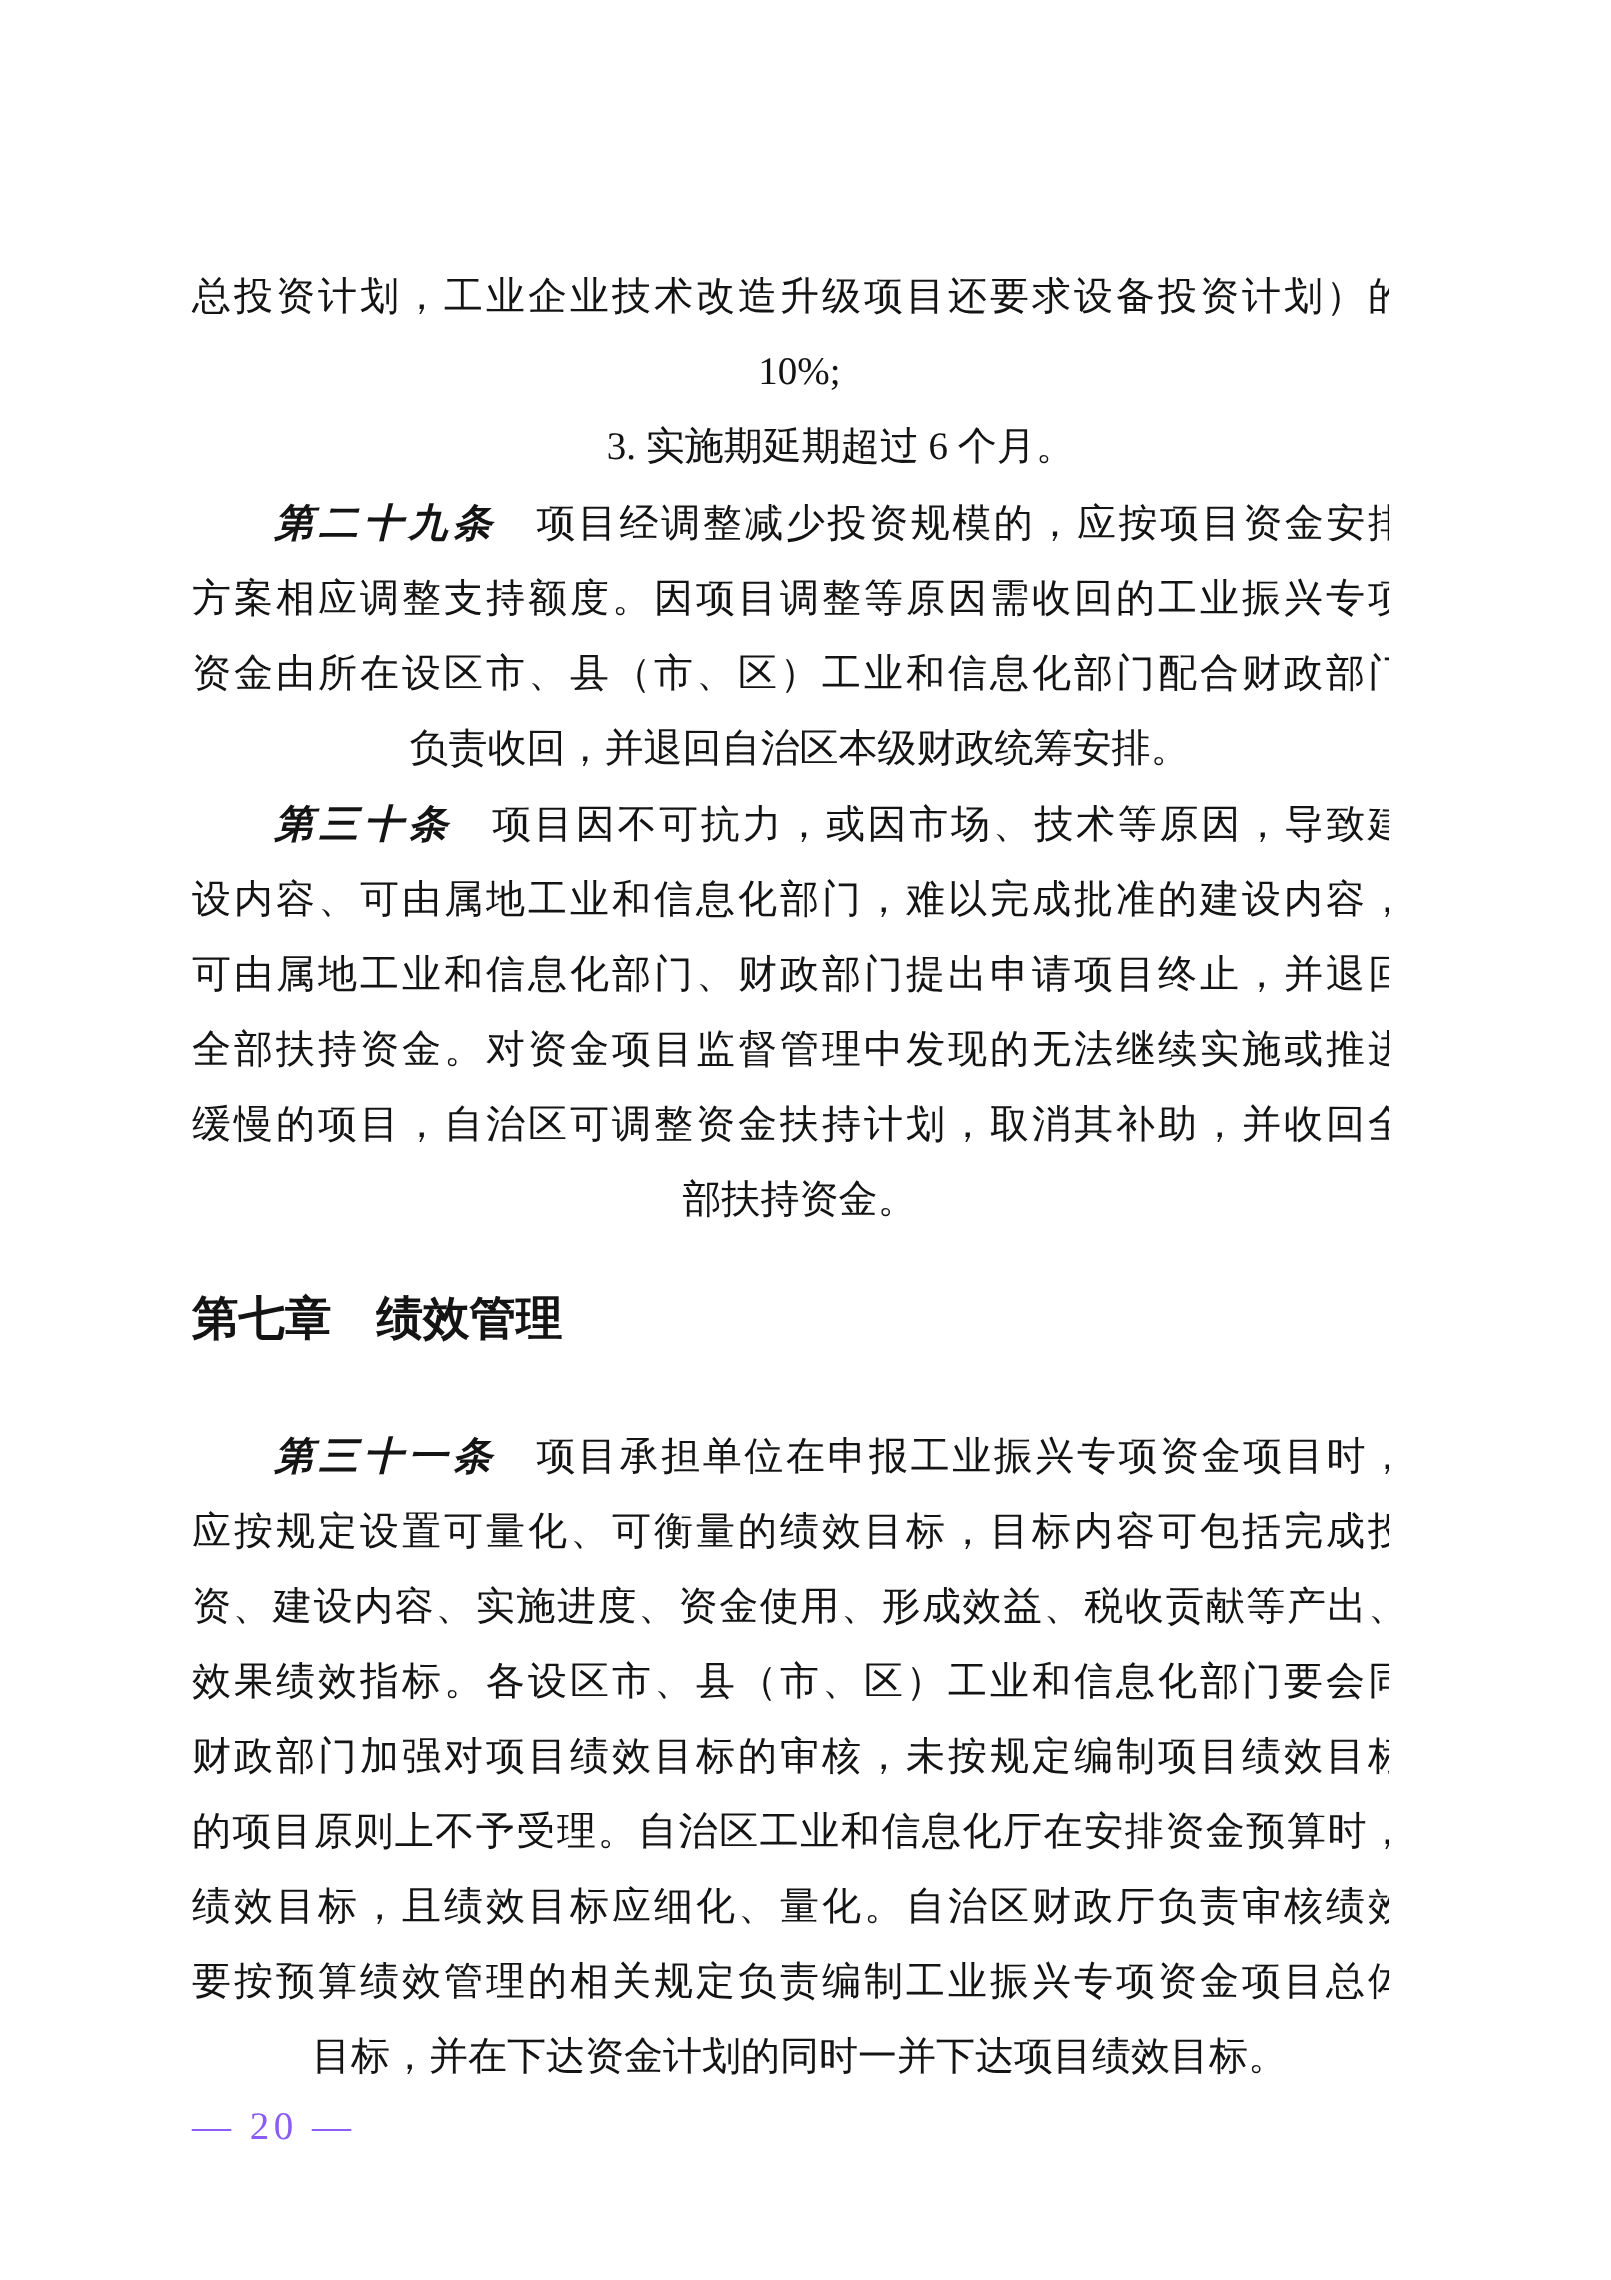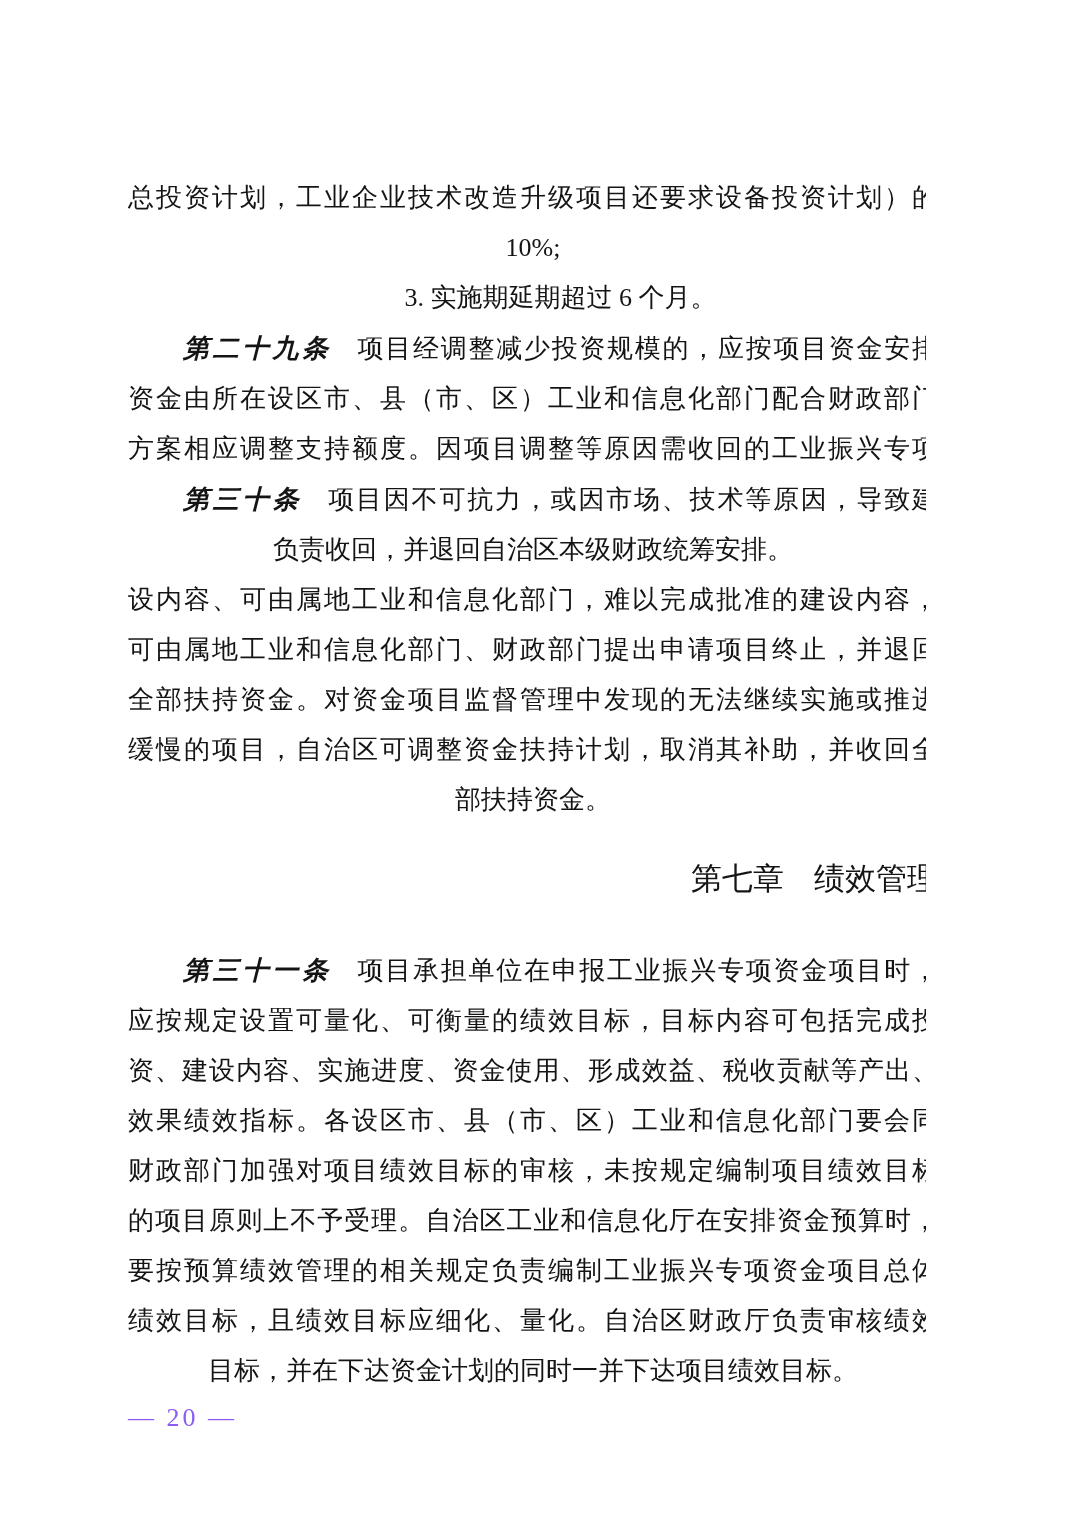--- a/index.html
+++ b/index.html
@@ -38,25 +38,25 @@
   }
   .term {
     font-family: "Liberation Sans", "DejaVu Sans", sans-serif;
     font-weight: bold;
     letter-spacing: 2px;
     margin-right: 26px;
     font-style: italic;
   }
   .chapter {
     font-family: "Liberation Sans", "DejaVu Sans", sans-serif;
-    font-weight: normal;
+    font-weight: bold;
     font-size: 31px;
     line-height: 52px;
     height: 52px;
-    text-align: right;
+    text-align: left;
     margin-top: 28px;
     margin-bottom: 40px;
   }
   .chapter .gap {
     display: inline-block;
     width: 30px;
   }
   .footer {
     position: absolute;
     left: 128px;
@@ -69,34 +69,34 @@
 </style>
 </head>
 <body>
 
 <div class="page">
   <div class="text-block" id="text-block">
       <div class="line fill"><span>总投资计划，工业企业技术改造升级项目还要求设备投资计划）的</span></div>
       <div class="line"><span>10%;</span></div>
       <div class="line indent"><span>3. 实施期延期超过 6 个月。</span></div>
       <div class="line fill indent"><span class="term">第二十九条</span><span>项目经调整减少投资规模的，应按项目资金安排</span></div>
+      <div class="line fill"><span>方案相应调整支持额度。因项目调整等原因需收回的工业振兴专项</span></div>
       <div class="line fill"><span>资金由所在设区市、县（市、区）工业和信息化部门配合财政部门</span></div>
-      <div class="line fill"><span>方案相应调整支持额度。因项目调整等原因需收回的工业振兴专项</span></div>
+      <div class="line"><span>负责收回，并退回自治区本级财政统筹安排。</span></div>
       <div class="line fill indent"><span class="term">第三十条</span><span>项目因不可抗力，或因市场、技术等原因，导致建</span></div>
-      <div class="line"><span>负责收回，并退回自治区本级财政统筹安排。</span></div>
       <div class="line fill"><span>设内容、可由属地工业和信息化部门，难以完成批准的建设内容，</span></div>
       <div class="line fill"><span>可由属地工业和信息化部门、财政部门提出申请项目终止，并退回</span></div>
       <div class="line fill"><span>全部扶持资金。对资金项目监督管理中发现的无法继续实施或推进</span></div>
       <div class="line fill"><span>缓慢的项目，自治区可调整资金扶持计划，取消其补助，并收回全</span></div>
       <div class="line"><span>部扶持资金。</span></div>
       <div class="chapter"><span>第七章</span><span class="gap"></span><span>绩效管理</span></div>
       <div class="line fill indent"><span class="term">第三十一条</span><span>项目承担单位在申报工业振兴专项资金项目时，</span></div>
       <div class="line fill"><span>应按规定设置可量化、可衡量的绩效目标，目标内容可包括完成投</span></div>
       <div class="line fill"><span>资、建设内容、实施进度、资金使用、形成效益、税收贡献等产出、</span></div>
       <div class="line fill"><span>效果绩效指标。各设区市、县（市、区）工业和信息化部门要会同</span></div>
       <div class="line fill"><span>财政部门加强对项目绩效目标的审核，未按规定编制项目绩效目标</span></div>
       <div class="line fill"><span>的项目原则上不予受理。自治区工业和信息化厅在安排资金预算时，</span></div>
+      <div class="line fill"><span>绩效目标，且绩效目标应细化、量化。自治区财政厅负责审核绩效</span></div>
       <div class="line fill"><span>要按预算绩效管理的相关规定负责编制工业振兴专项资金项目总体</span></div>
-      <div class="line fill"><span>绩效目标，且绩效目标应细化、量化。自治区财政厅负责审核绩效</span></div>
       <div class="line"><span>目标，并在下达资金计划的同时一并下达项目绩效目标。</span></div>
     </div>
   <div class="footer">— 20 —</div>
 </div>
 
 </body></html>

